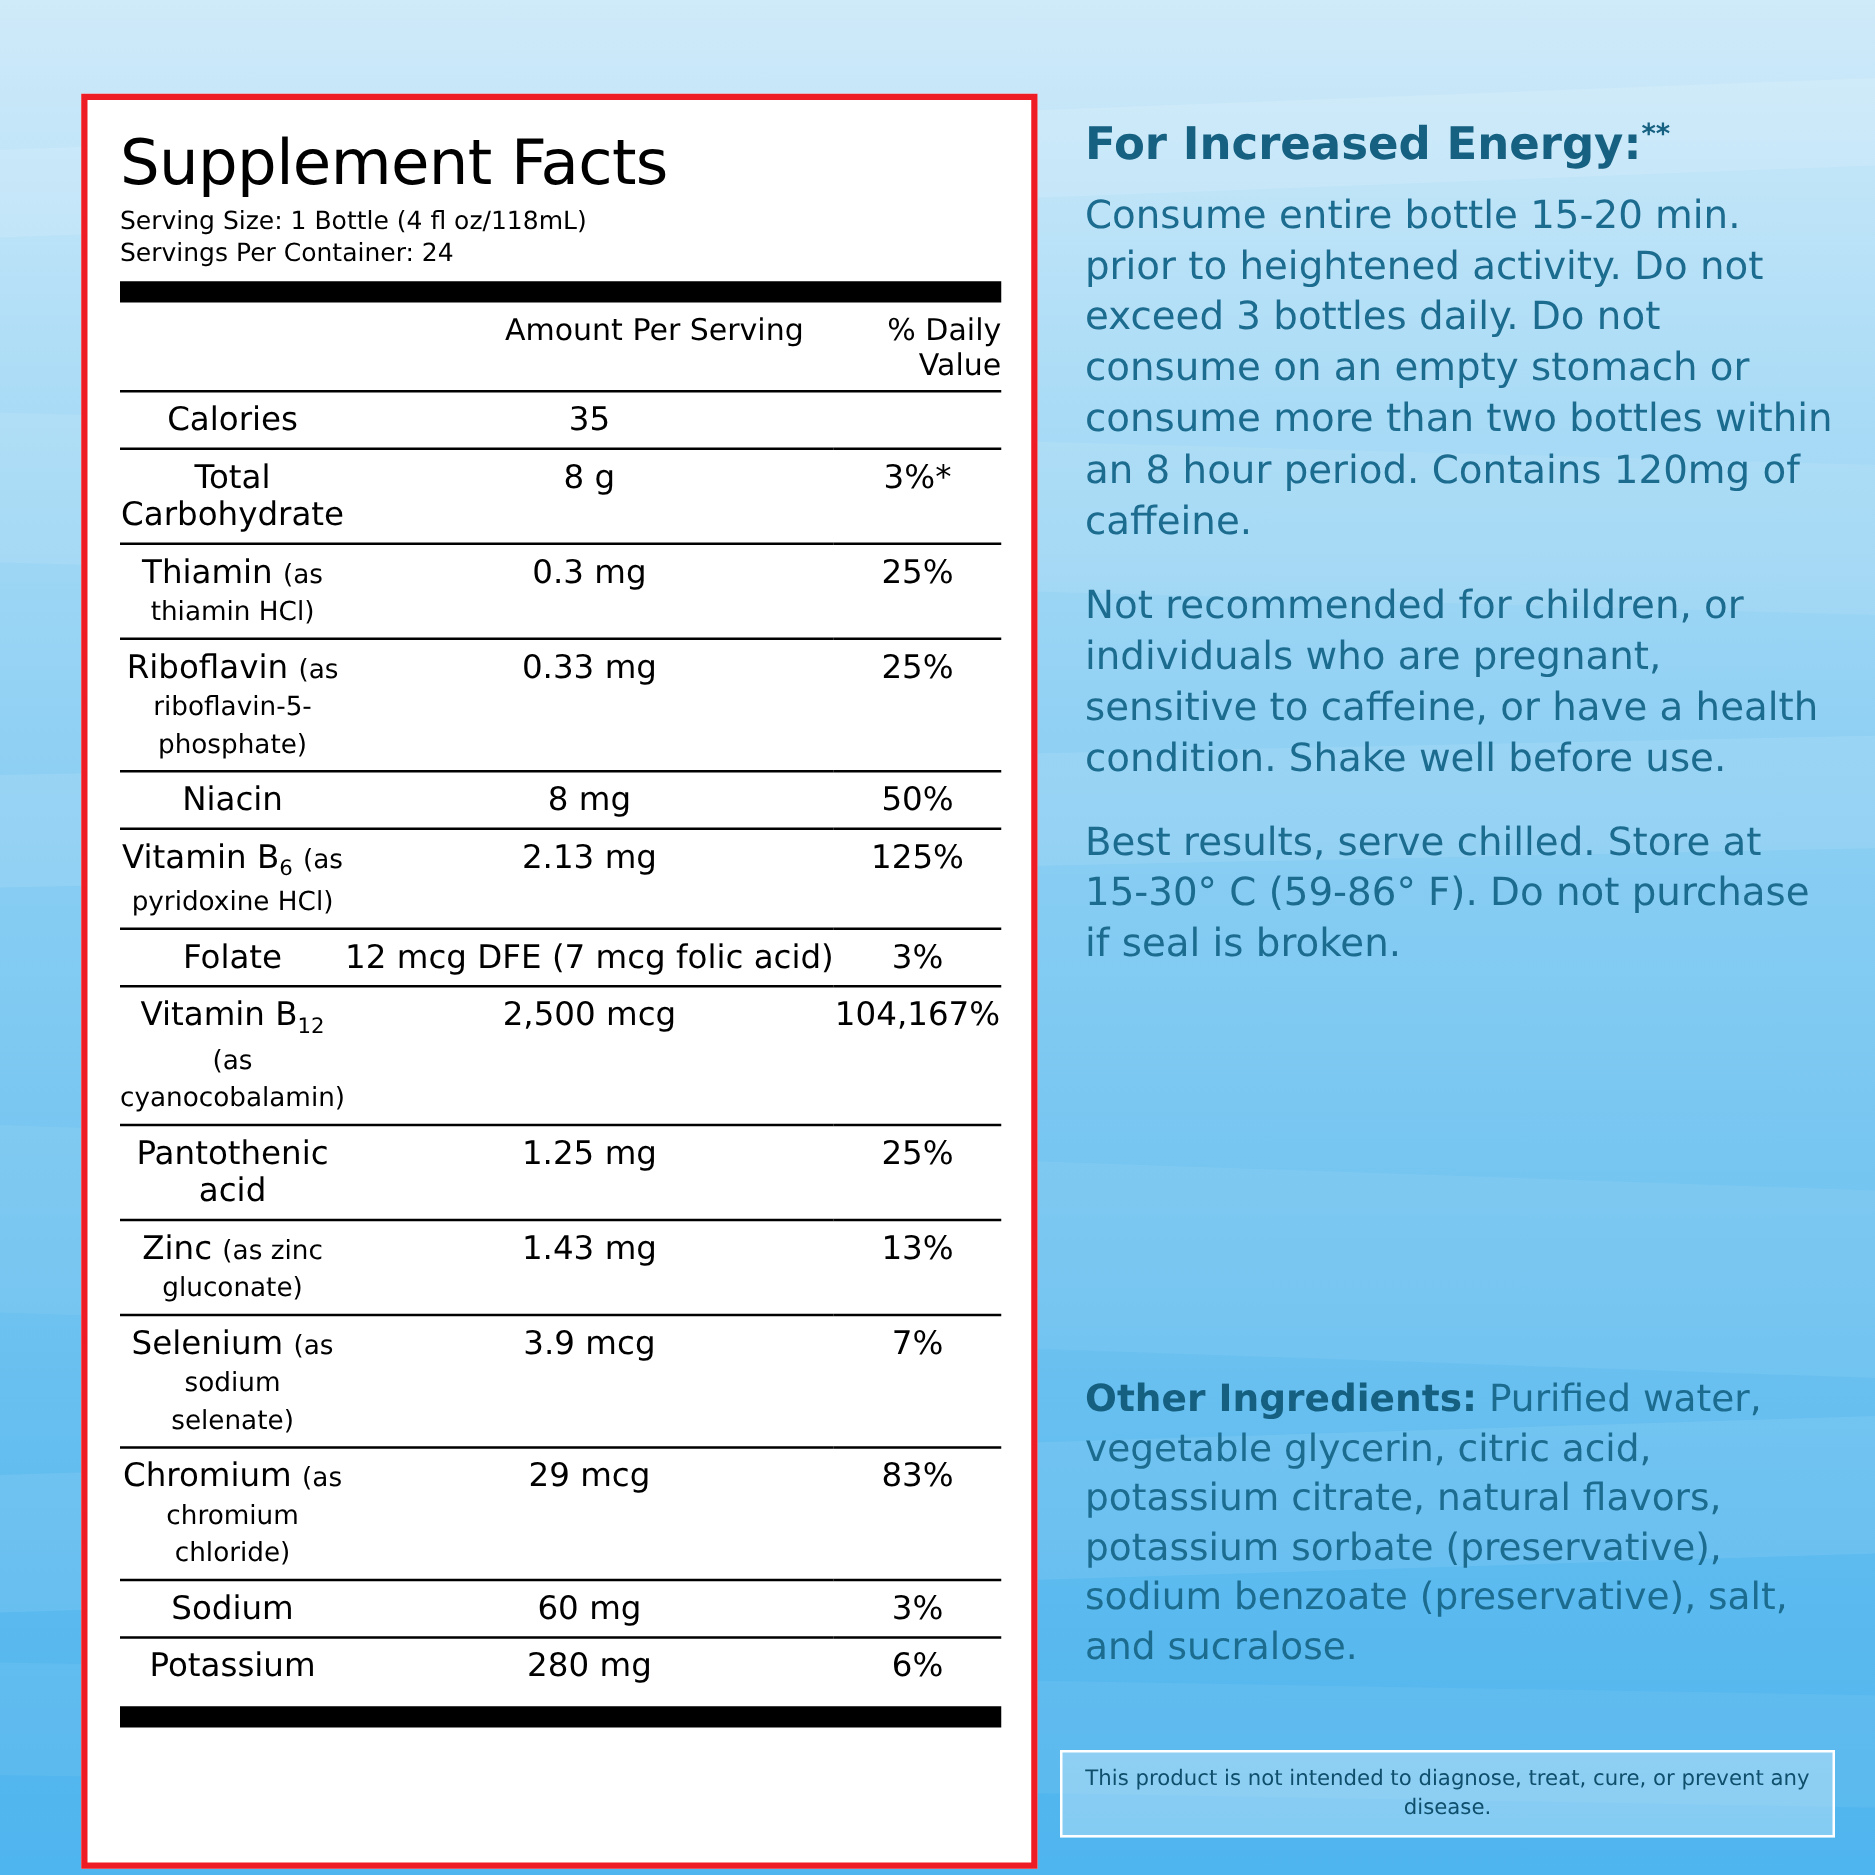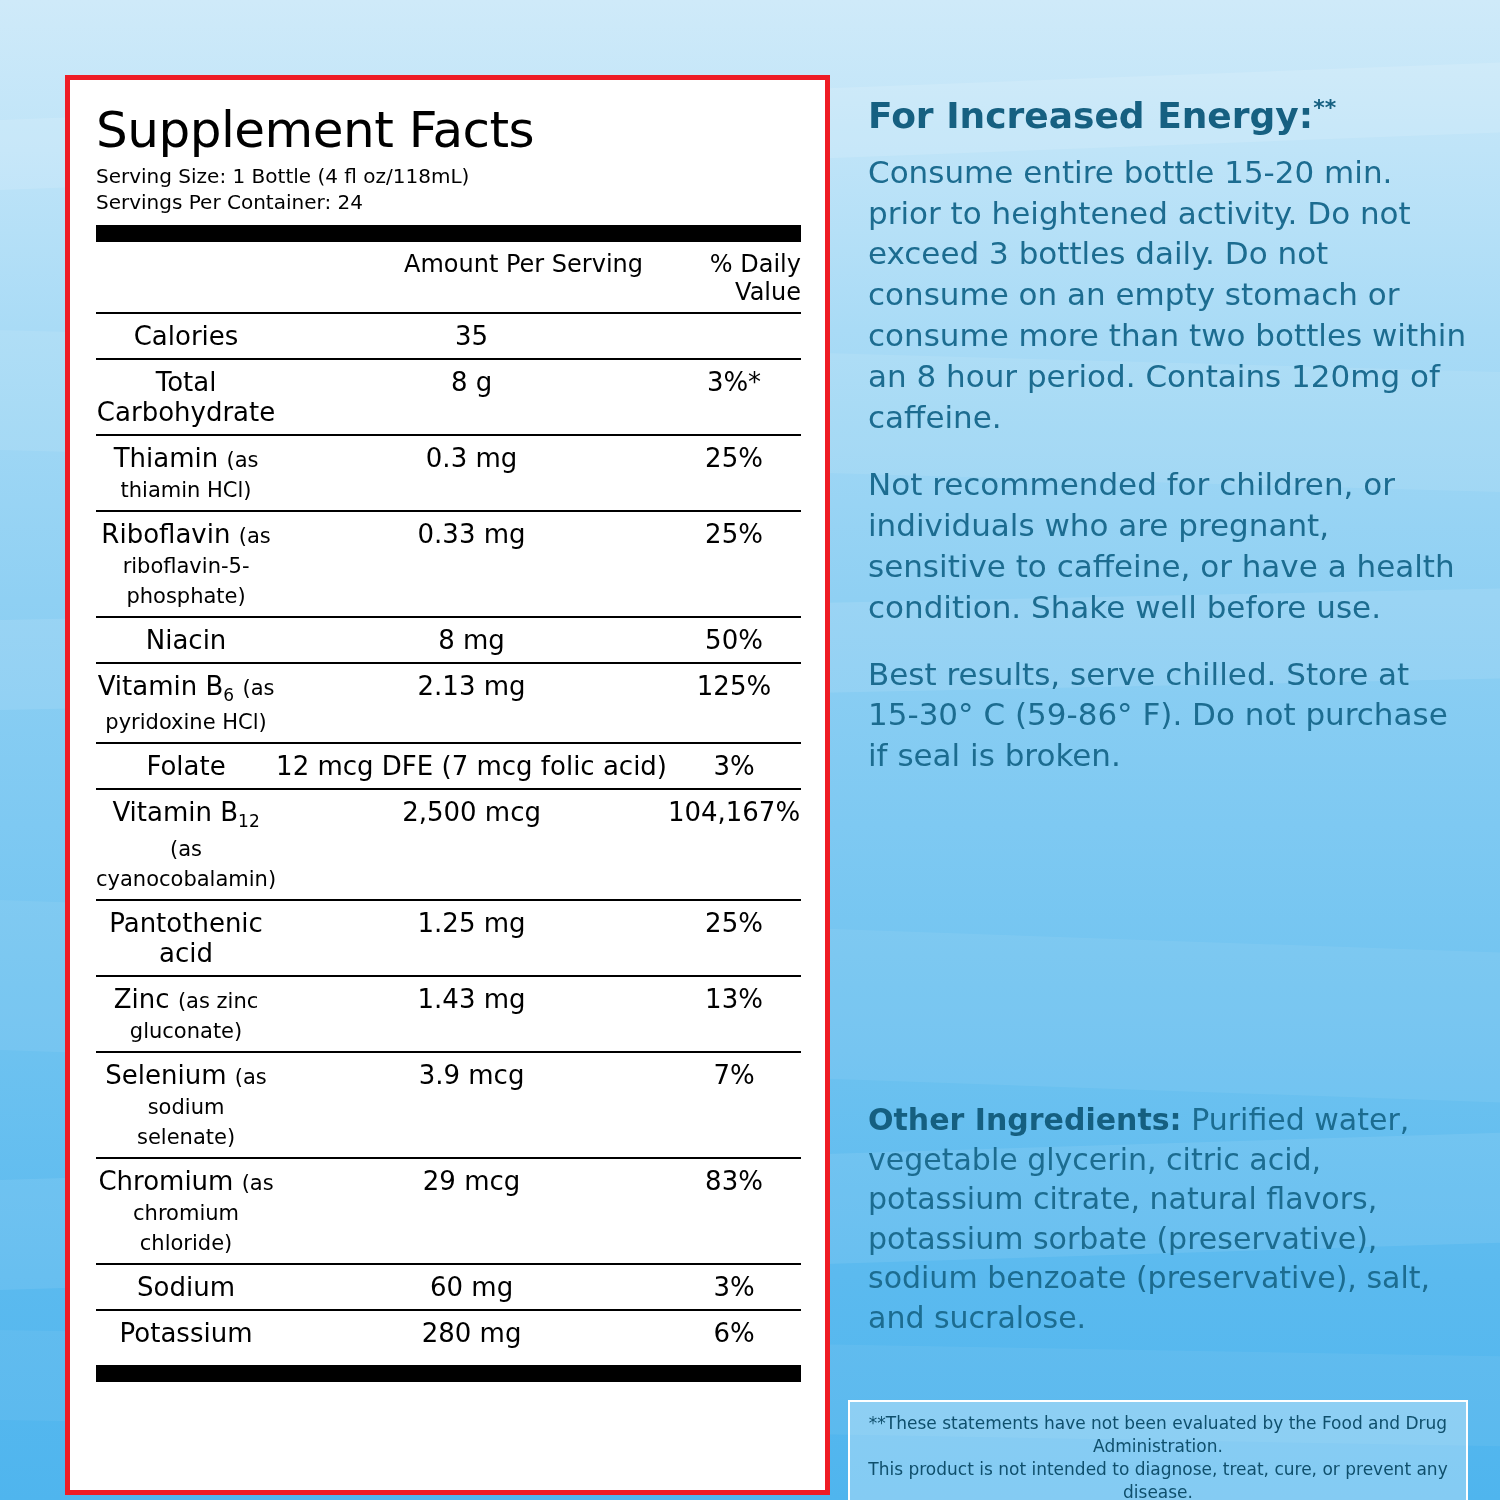--- a/index.html
+++ b/index.html
@@ -267,17 +267,16 @@
     <p class="r-para">Consume entire bottle 15-20 min. prior to heightened activity. Do not exceed 3 bottles daily. Do not consume on an empty stomach or consume more than two bottles within an 8 hour period. Contains 120mg of caffeine.</p>
     <p class="r-para">Not recommended for children, or individuals who are pregnant, sensitive to caffeine, or have a health condition. Shake well before use.</p>
     <p class="r-para">Best results, serve chilled. Store at 15-30° C (59-86° F). Do not purchase if seal is broken.</p>
   </div>
 
   <div class="other-ing">
     <b>Other Ingredients:</b><span> Purified water, vegetable glycerin, citric acid, potassium citrate, natural flavors, potassium sorbate (preservative), sodium benzoate (preservative), salt, and sucralose.</span>
   </div>
 
   <div class="disclaimer">
-    <div>**These statements have not been evaluated by the Food and Drug Administration.</div>
     <div>This product is not intended to diagnose, treat, cure, or prevent any disease.</div>
   </div>
 
 </div>
 
 </body></html>

